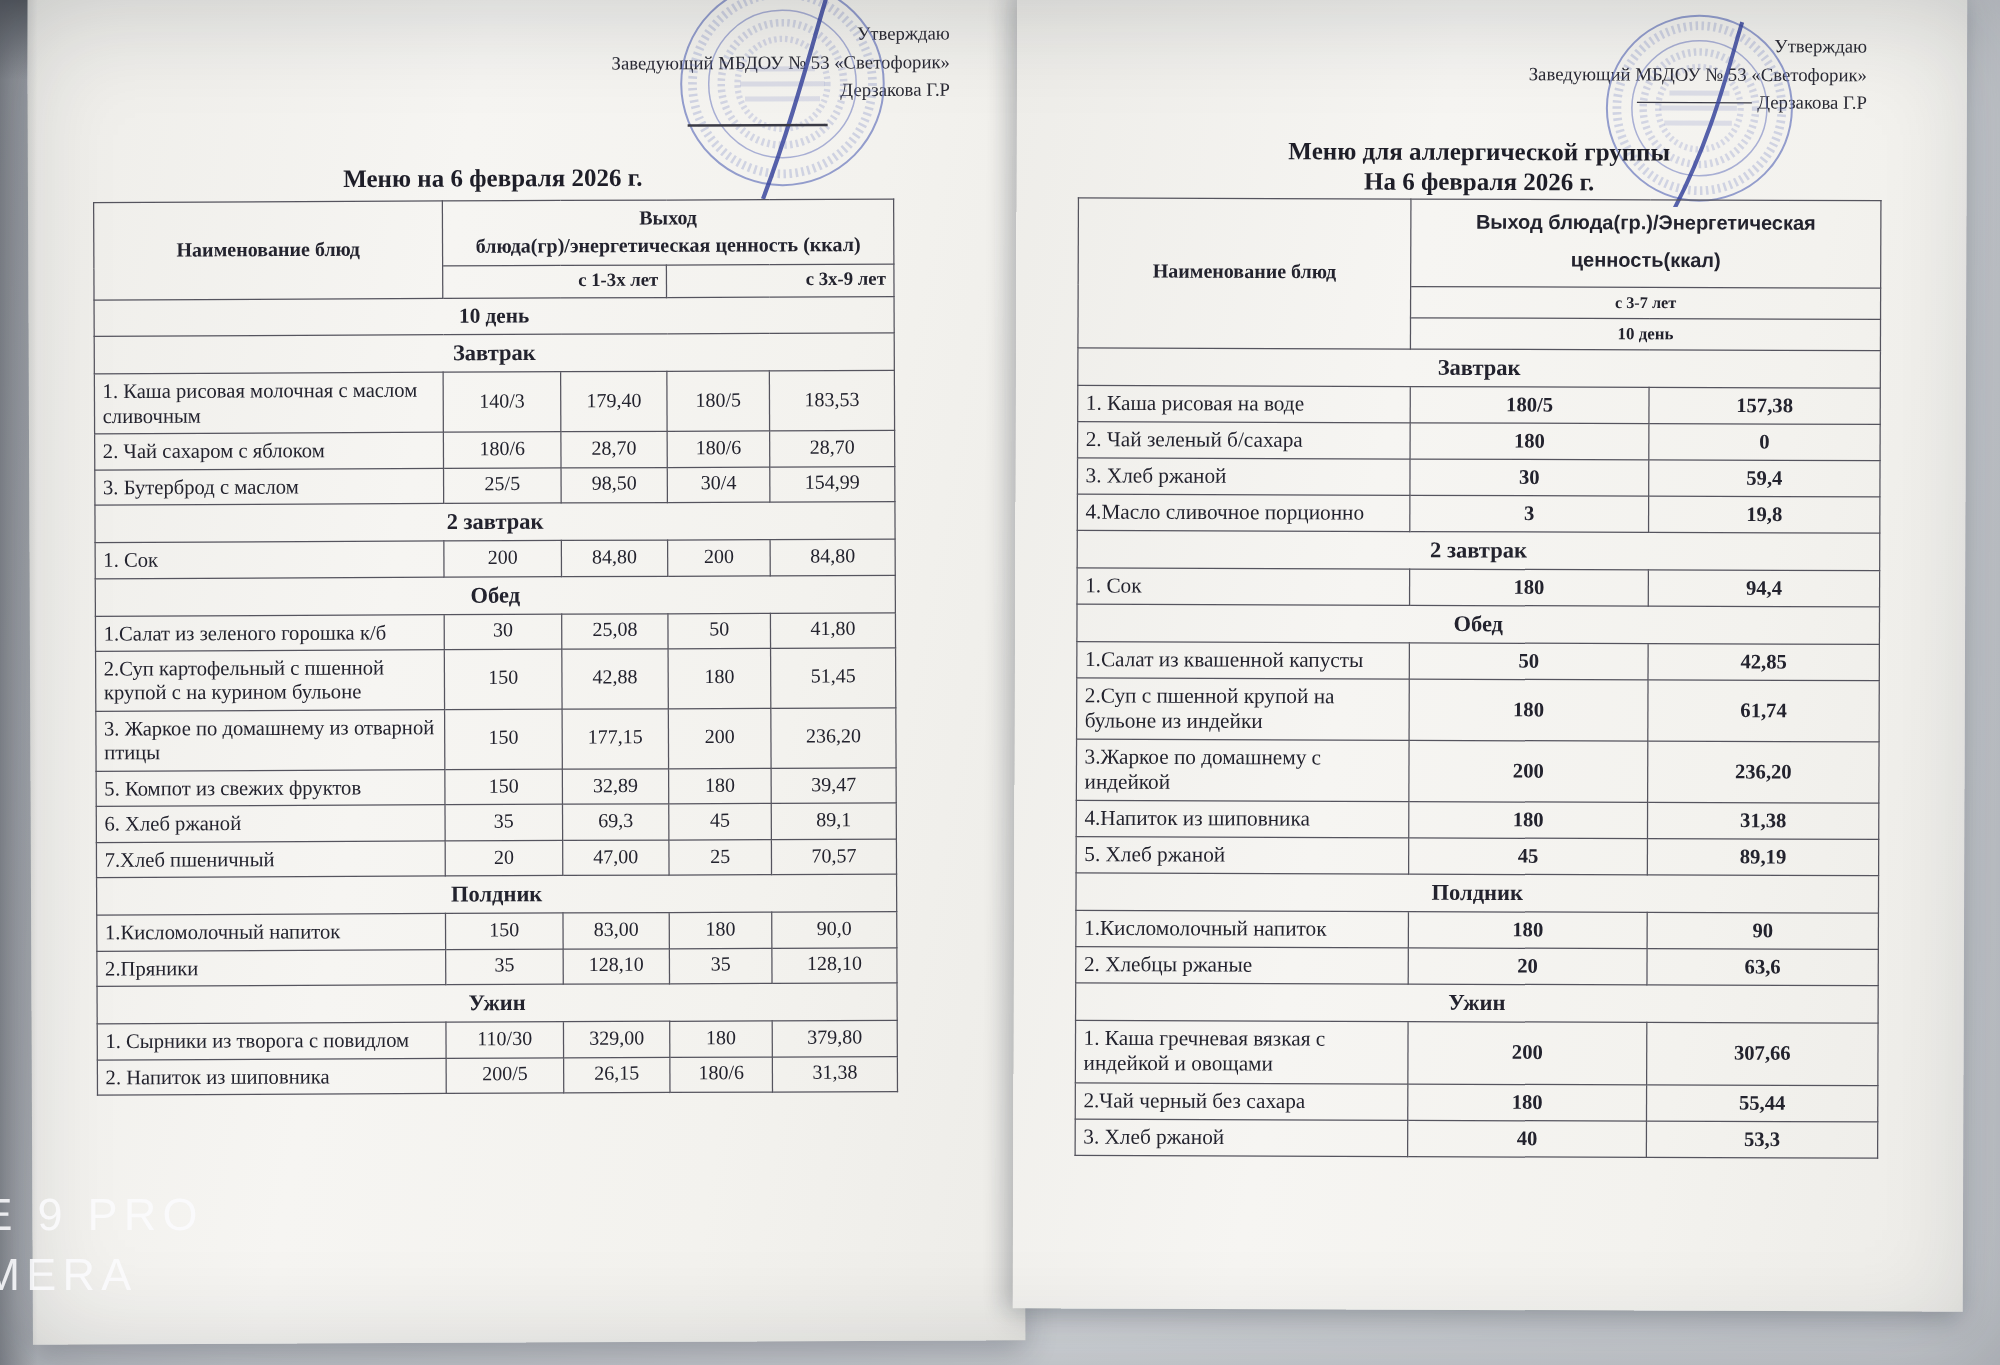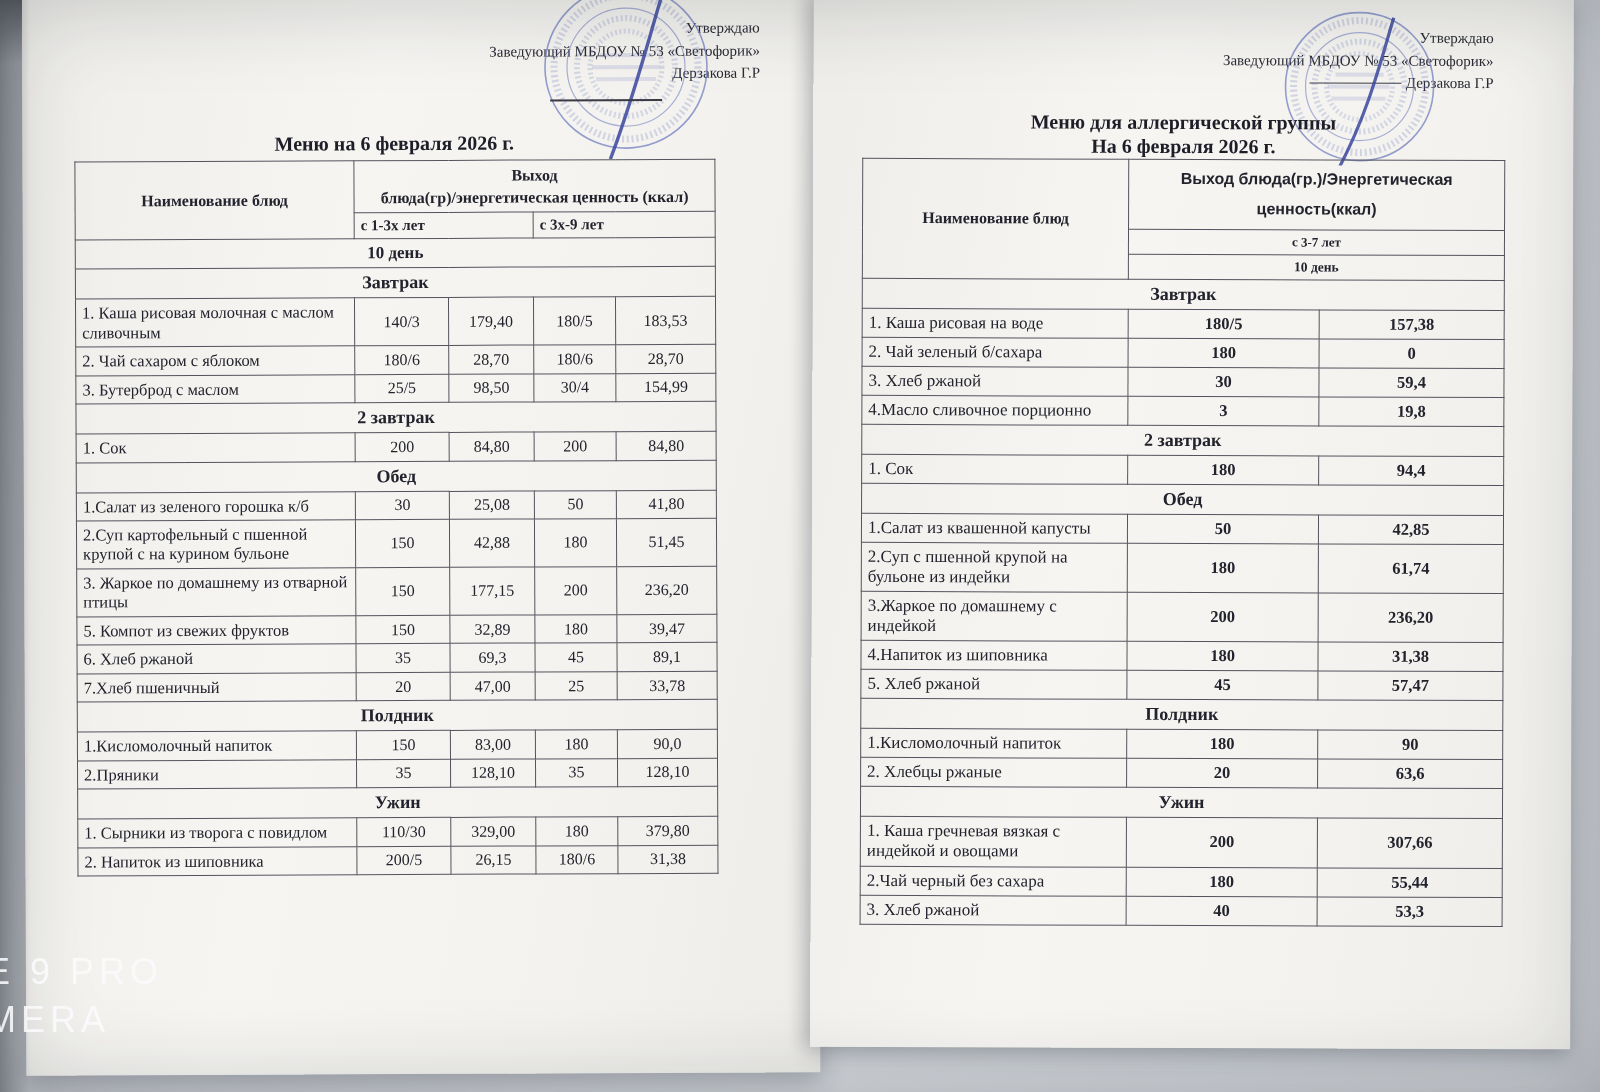--- a/index.html
+++ b/index.html
@@ -25,21 +25,21 @@
 
   table.menu{border-collapse:collapse;position:absolute;table-layout:fixed;background:transparent;}
   table.menu td{border:1.2px solid #55545e;vertical-align:middle;padding:4px 6px;}
   .paper.left table.menu{left:52px;top:172px;width:640px;}
   .paper.right table.menu{left:49px;top:167px;width:642px;}
 
   .hdr-name{font-weight:bold;font-size:16px;text-align:center;}
   .hdr-out{font-weight:bold;font-size:16px;text-align:center;line-height:1.35;padding:10px 6px;}
   .hdr-out-sans{font-family:"Liberation Sans",sans-serif;font-weight:bold;font-size:16px;
                 text-align:center;line-height:1.9;padding:8px 10px;}
-  .hdr-age{font-weight:bold;font-size:15px;text-align:left;padding:3px;}
+  .hdr-age{font-weight:bold;font-size:15px;text-align:right;padding:3px;}
   .hdr-age-sm{font-weight:bold;font-size:13px;text-align:center;padding:2px;}
   .hdr-day{font-weight:bold;font-size:17px;text-align:center;padding:3px;}
   .hdr-day-sm{font-weight:bold;font-size:13.5px;text-align:center;padding:1px;}
 
   td.section-cell{font-weight:bold;font-size:18px;text-align:center;padding:2px;}
   td.name-cell{font-size:16.5px;text-align:left;padding-left:9px;line-height:1.18;}
   td.value-cell{font-size:16px;text-align:center;}
   table.menu.right-t td.name-cell{font-size:17px;}
   table.menu.right-t td.value-cell{font-weight:600;font-size:16.5px;}
 
@@ -181,21 +181,21 @@
             <td class="value-cell">35</td>
             <td class="value-cell">69,3</td>
             <td class="value-cell">45</td>
             <td class="value-cell">89,1</td>
           </tr>
           <tr>
             <td class="name-cell">7.Хлеб пшеничный</td>
             <td class="value-cell">20</td>
             <td class="value-cell">47,00</td>
             <td class="value-cell">25</td>
-            <td class="value-cell">33,78</td>
+            <td class="value-cell">70,57</td>
           </tr>
           <tr>
             <td colspan="5" class="section-cell">Полдник</td>
           </tr>
           <tr>
             <td class="name-cell">1.Кисломолочный напиток</td>
             <td class="value-cell">150</td>
             <td class="value-cell">83,00</td>
             <td class="value-cell">180</td>
             <td class="value-cell">90,0</td>
@@ -321,21 +321,21 @@
             <td class="value-cell">236,20</td>
           </tr>
           <tr>
             <td class="name-cell">4.Напиток из шиповника</td>
             <td class="value-cell">180</td>
             <td class="value-cell">31,38</td>
           </tr>
           <tr>
             <td class="name-cell">5. Хлеб ржаной</td>
             <td class="value-cell">45</td>
-            <td class="value-cell">57,47</td>
+            <td class="value-cell">89,19</td>
           </tr>
           <tr>
             <td colspan="3" class="section-cell">Полдник</td>
           </tr>
           <tr>
             <td class="name-cell">1.Кисломолочный напиток</td>
             <td class="value-cell">180</td>
             <td class="value-cell">90</td>
           </tr>
           <tr>

